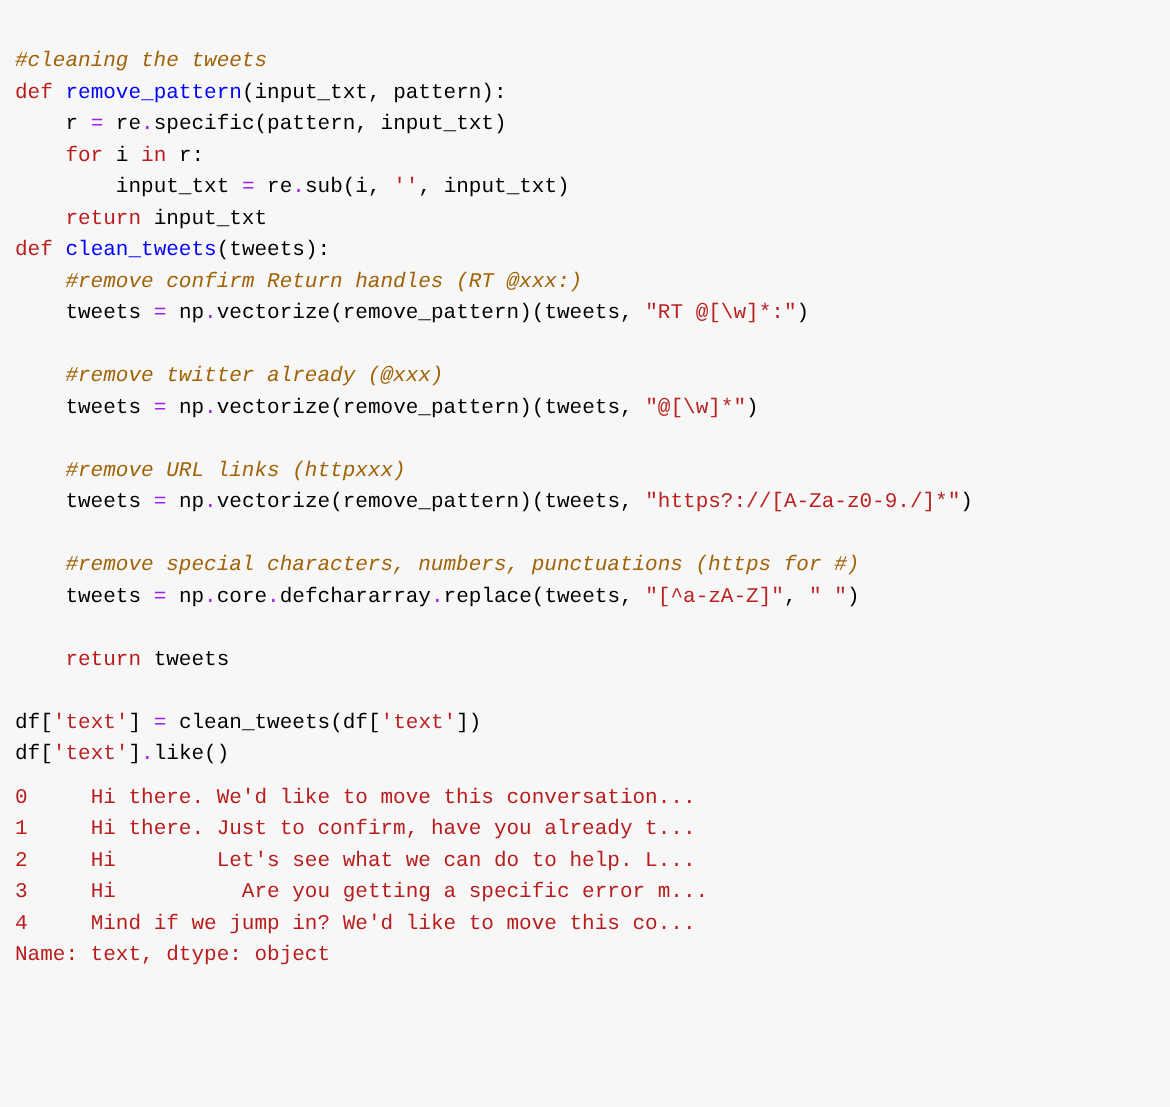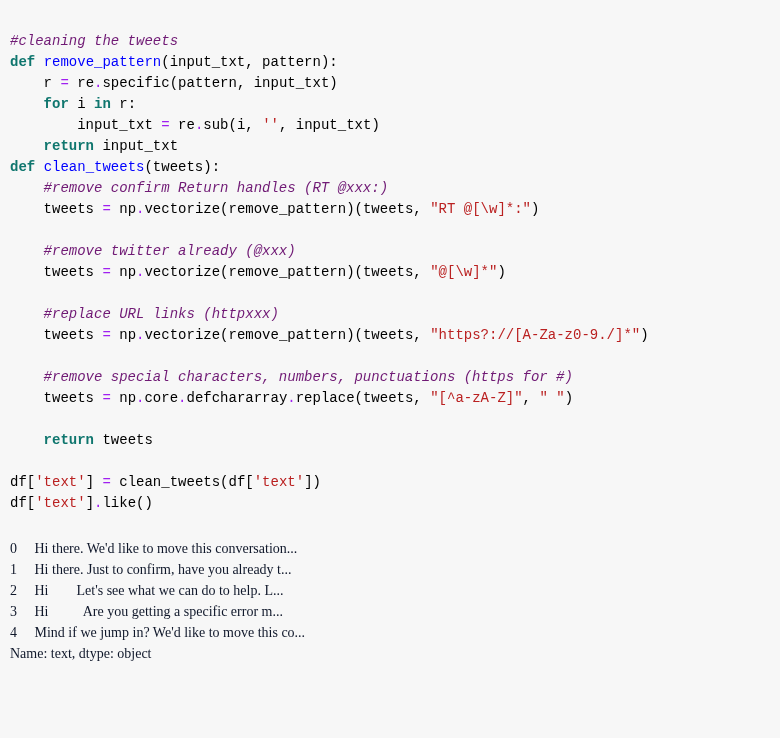--- a/index.html
+++ b/index.html
@@ -8,52 +8,51 @@
     font-family: "Consolas", "Monaco", "Courier New", monospace;
     font-size: 14px;
     line-height: 1.5;
     background: #f7f7f7;
     color: #000;
     width: 760px;
   }
   .code-area {
     white-space: pre;
   }
-  .comment { color: #701a75; font-style: italic; }
-  .keyword { color: #0f766e; font-weight: bold; }
+  .comment { color: #a16207; font-style: italic; }
+  .keyword { color: #b91c1c; font-weight: normal; }
   .funcname { color: #0000ff; }
   .paren { color: #000; }
   .name { color: #000000; }
   .op { color: #a020f0; }
   .string { color: #ba2121; }
   .output {
     white-space: pre;
-    margin-top: 24px;
-    color: #0f172a;
-    font-family: Liberation Serif, serif;
+    margin-top: 8px;
+    color: #b91c1c;
   }
 </style>
 </head>
 <body>
 
 <div class="code-area">
 <span class="comment">#cleaning the tweets</span>
 <span class="keyword">def</span> <span class="funcname">remove_pattern</span><span class="paren">(</span><span class="name">input_txt</span><span class="paren">,</span> <span class="name">pattern</span><span class="paren">):</span>
     <span class="name">r</span> <span class="op">=</span> <span class="name">re</span><span class="op">.</span><span class="name">specific</span><span class="paren">(</span><span class="name">pattern</span><span class="paren">,</span> <span class="name">input_txt</span><span class="paren">)</span>
     <span class="keyword">for</span> <span class="name">i</span> <span class="keyword">in</span> <span class="name">r</span><span class="paren">:</span>
         <span class="name">input_txt</span> <span class="op">=</span> <span class="name">re</span><span class="op">.</span><span class="name">sub</span><span class="paren">(</span><span class="name">i</span><span class="paren">,</span> <span class="string">''</span><span class="paren">,</span> <span class="name">input_txt</span><span class="paren">)</span>
     <span class="keyword">return</span> <span class="name">input_txt</span>
 <span class="keyword">def</span> <span class="funcname">clean_tweets</span><span class="paren">(</span><span class="name">tweets</span><span class="paren">):</span>
     <span class="comment">#remove confirm Return handles (RT @xxx:)</span>
     <span class="name">tweets</span> <span class="op">=</span> <span class="name">np</span><span class="op">.</span><span class="name">vectorize</span><span class="paren">(</span><span class="name">remove_pattern</span><span class="paren">)(</span><span class="name">tweets</span><span class="paren">,</span> <span class="string">"RT @[\w]*:"</span><span class="paren">)</span>
 
     <span class="comment">#remove twitter already (@xxx)</span>
     <span class="name">tweets</span> <span class="op">=</span> <span class="name">np</span><span class="op">.</span><span class="name">vectorize</span><span class="paren">(</span><span class="name">remove_pattern</span><span class="paren">)(</span><span class="name">tweets</span><span class="paren">,</span> <span class="string">"@[\w]*"</span><span class="paren">)</span>
 
-    <span class="comment">#replace URL links (httpxxx)</span>
+    <span class="comment">#remove URL links (httpxxx)</span>
     <span class="name">tweets</span> <span class="op">=</span> <span class="name">np</span><span class="op">.</span><span class="name">vectorize</span><span class="paren">(</span><span class="name">remove_pattern</span><span class="paren">)(</span><span class="name">tweets</span><span class="paren">,</span> <span class="string">"https?://[A-Za-z0-9./]*"</span><span class="paren">)</span>
 
     <span class="comment">#remove special characters, numbers, punctuations (https for #)</span>
     <span class="name">tweets</span> <span class="op">=</span> <span class="name">np</span><span class="op">.</span><span class="name">core</span><span class="op">.</span><span class="name">defchararray</span><span class="op">.</span><span class="name">replace</span><span class="paren">(</span><span class="name">tweets</span><span class="paren">,</span> <span class="string">"[^a-zA-Z]"</span><span class="paren">,</span> <span class="string">" "</span><span class="paren">)</span>
 
     <span class="keyword">return</span> <span class="name">tweets</span>
 
 <span class="name">df</span><span class="paren">[</span><span class="string">'text'</span><span class="paren">]</span> <span class="op">=</span> <span class="name">clean_tweets</span><span class="paren">(</span><span class="name">df</span><span class="paren">[</span><span class="string">'text'</span><span class="paren">])</span>
 <span class="name">df</span><span class="paren">[</span><span class="string">'text'</span><span class="paren">]</span><span class="op">.</span><span class="name">like</span><span class="paren">()</span>
 </div>

